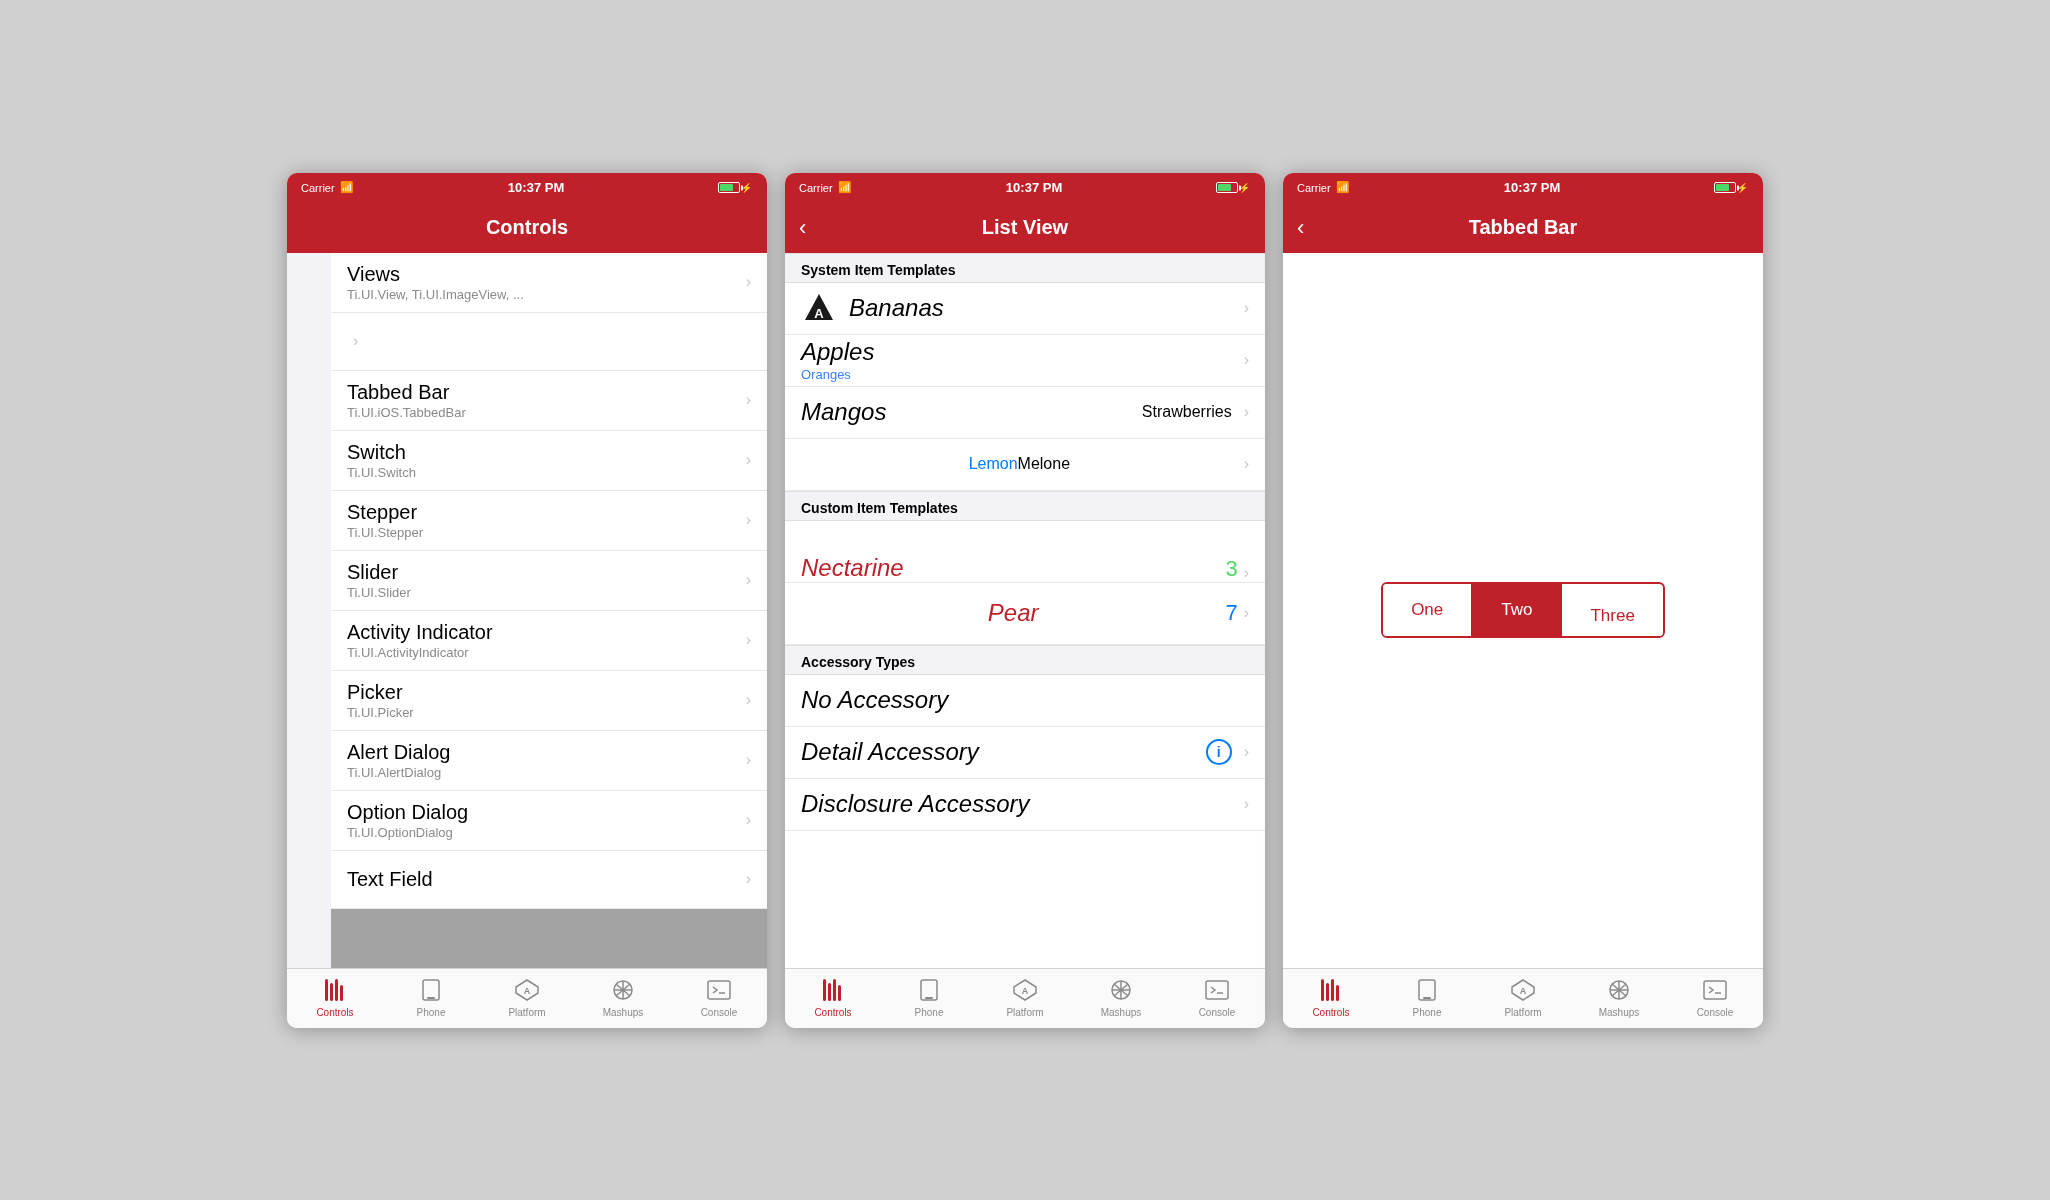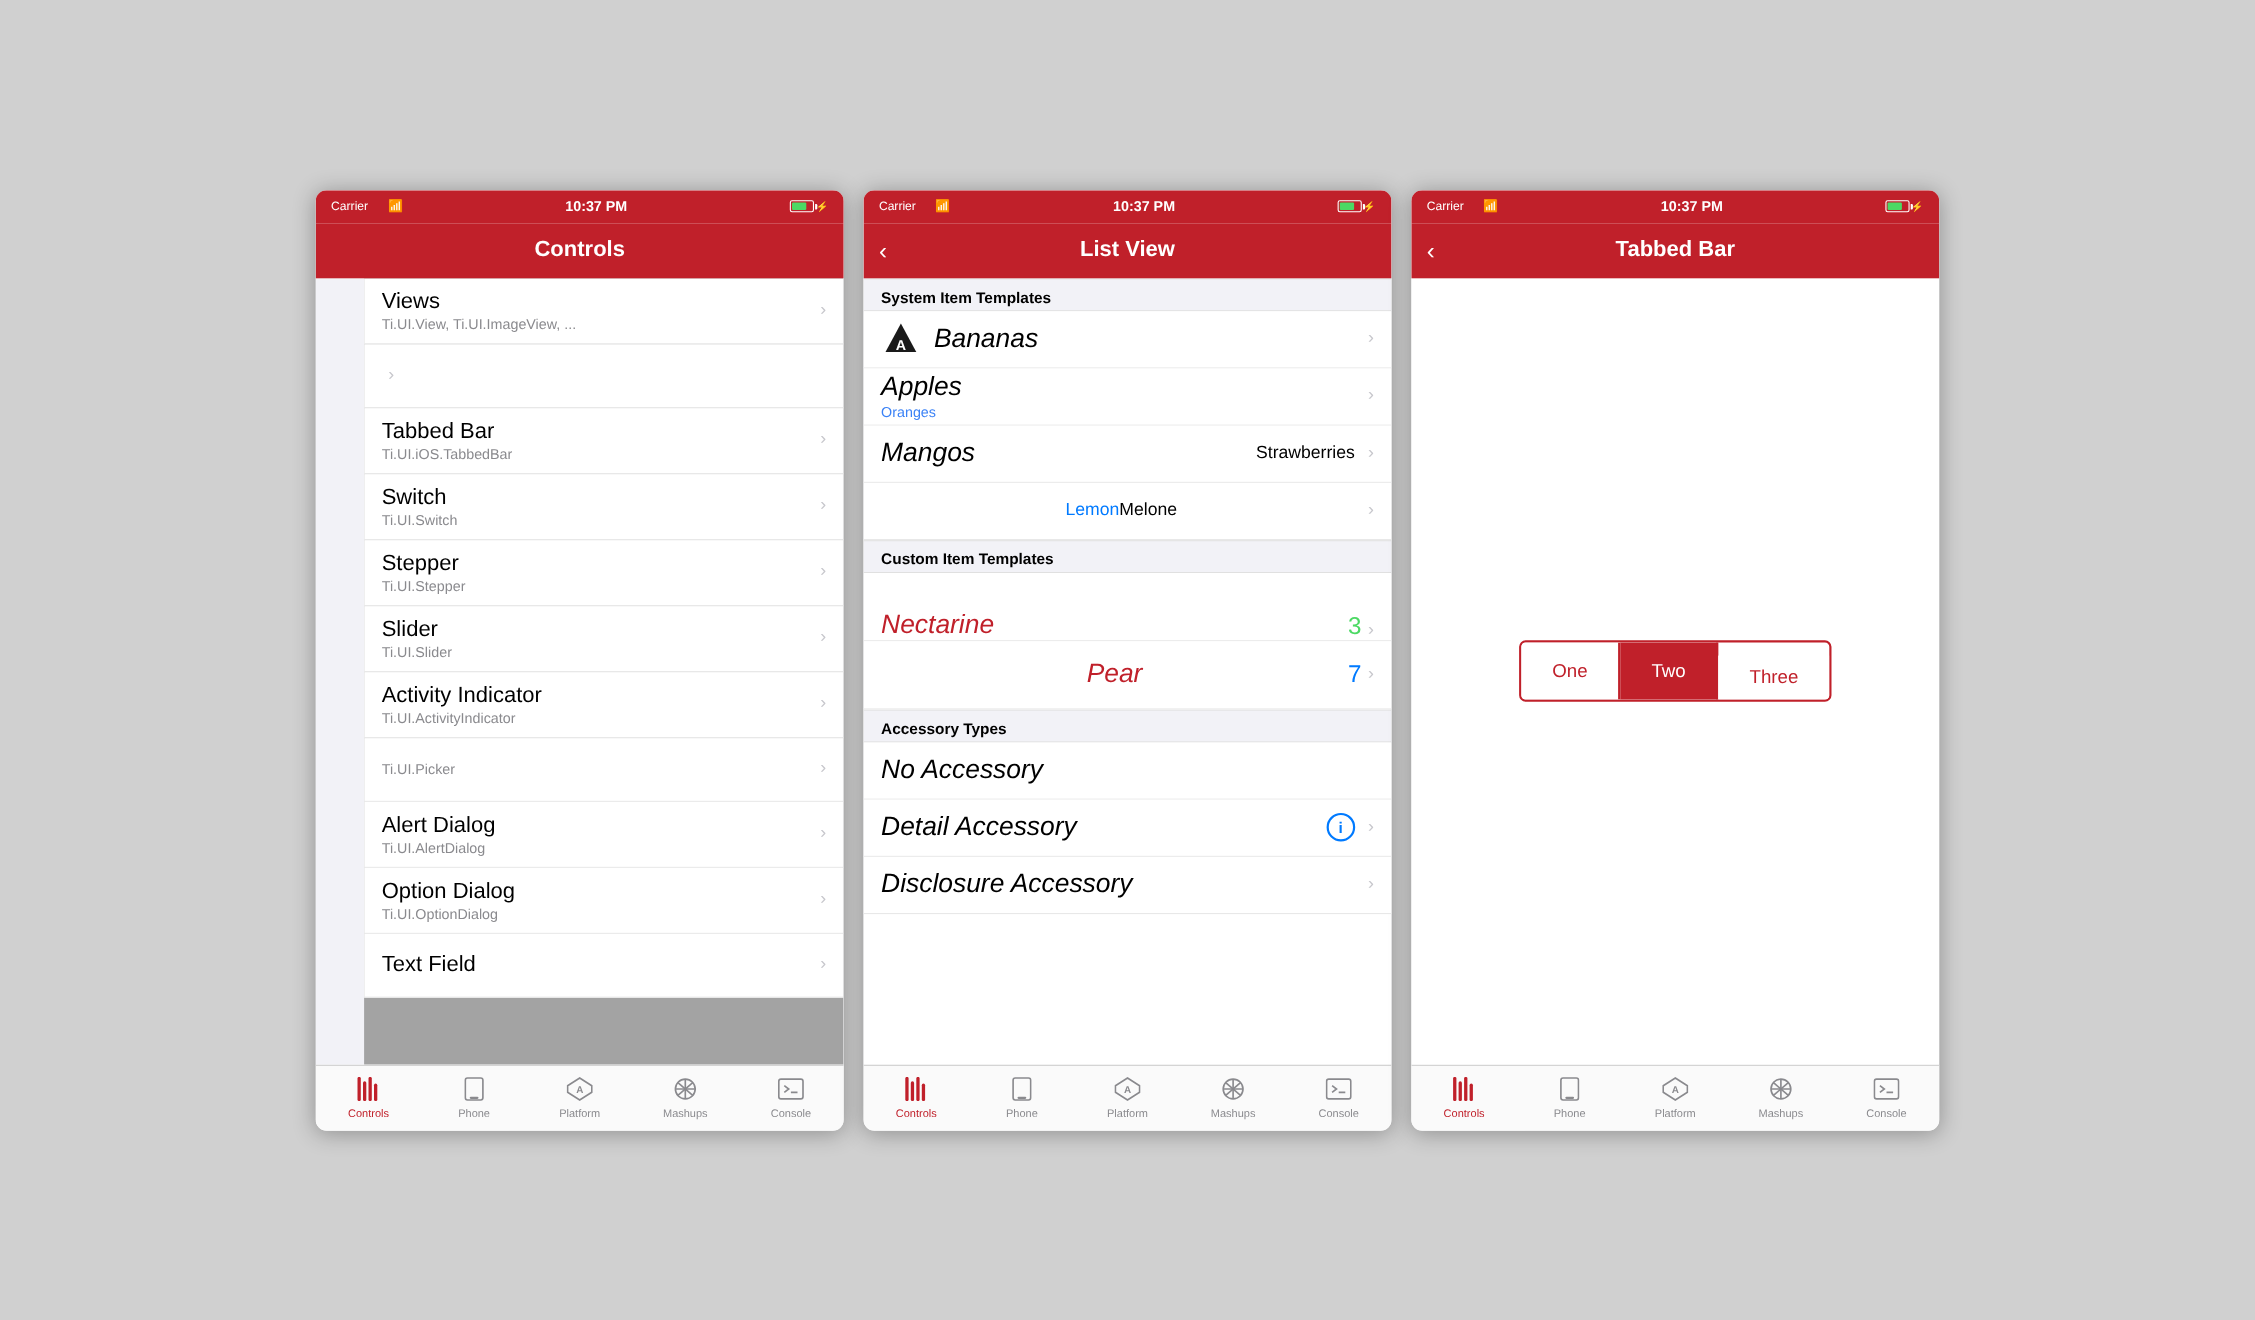--- a/index.html
+++ b/index.html
@@ -33,21 +33,21 @@
       display: flex;
       justify-content: space-between;
       align-items: center;
       padding: 6px 14px;
       font-size: 13px;
       font-weight: 500;
       height: 30px;
       flex-shrink: 0;
     }
     .status-bar .time { font-weight: 600; font-size: 13px; }
-    .status-icons { display: flex; align-items: center; gap: 18px; font-size: 11px; text-align: center; }
+    .status-icons { display: flex; align-items: center; gap: 6px; font-size: 11px; text-align: center; }
     .battery-icon {
       display: inline-flex; align-items: center; gap: 1px;
     }
     .battery-body {
       width: 22px; height: 11px; border: 1.5px solid #fff; border-radius: 2px; position: relative; display: flex; align-items: center; padding: 1px;
     }
     .battery-body::after {
       content: ''; position: absolute; right: -4px; top: 50%; transform: translateY(-50%);
       width: 2px; height: 5px; background: #fff; border-radius: 0 1px 1px 0;
     }
@@ -211,20 +211,21 @@
         </div>
         <div class="control-row">
           <div class="control-row-text">
             <div class="control-title">Activity Indicator</div>
             <div class="control-subtitle">Ti.UI.ActivityIndicator</div>
           </div>
           <span class="chevron">›</span>
         </div>
         <div class="control-row">
           <div class="control-row-text">
+            <div class="control-title">Picker</div>
             <div class="control-subtitle">Ti.UI.Picker</div>
           </div>
           <span class="chevron">›</span>
         </div>
         <div class="control-row">
           <div class="control-row-text">
             <div class="control-title">Alert Dialog</div>
             <div class="control-subtitle">Ti.UI.AlertDialog</div>
           </div>
           <span class="chevron">›</span>

